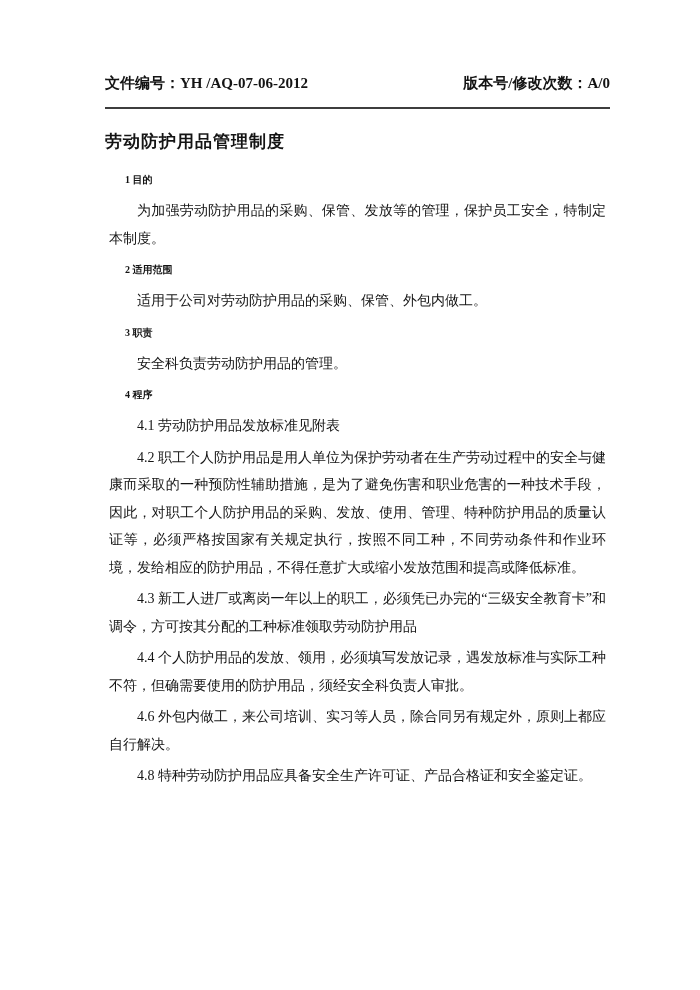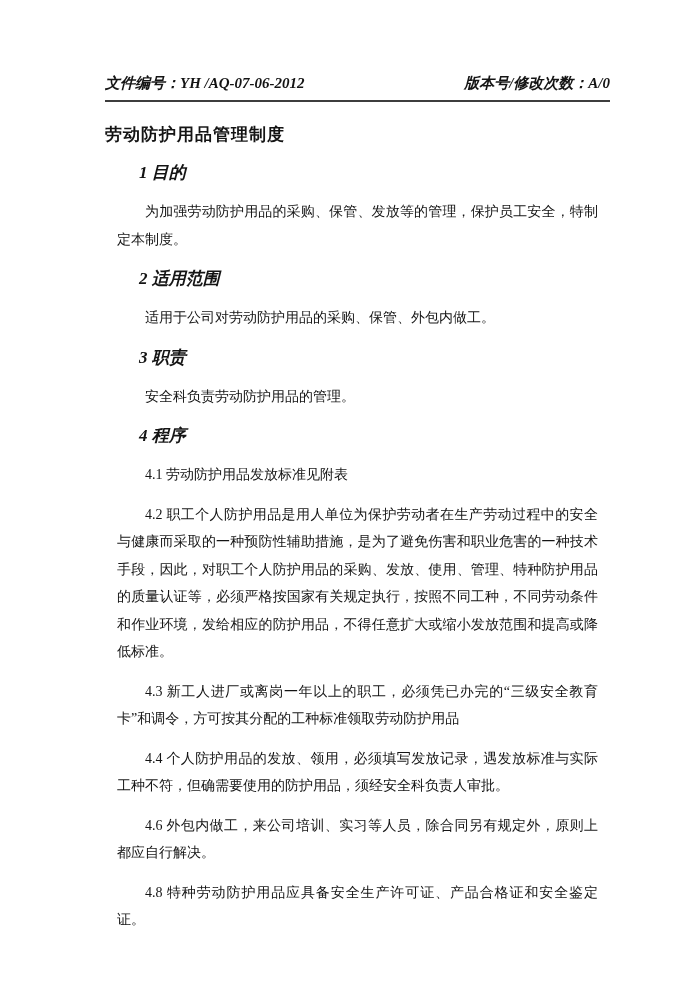--- a/index.html
+++ b/index.html
@@ -20,41 +20,39 @@
     left: 105px;
     top: 74px;
     width: 505px;
   }
   .doc-header {
     display: flex;
     justify-content: space-between;
     align-items: flex-end;
     font-size: 15px;
     font-weight: bold;
-    padding-bottom: 7px;
+    padding-bottom: 14px;
     border-bottom: 2px solid #3d3d3d;
-    font-style: italic;
   }
   .doc-title {
     text-align: left;
     font-size: 17px;
     font-weight: bold;
     margin: 21px 0 13px 0;
     letter-spacing: 1px;
   }
   .section-heading {
     margin: 4px 0 2px 0;
-    font-size: 17px;
+    font-size: 10px;
     font-weight: bold;
     line-height: 27px;
     text-indent: 2em;
-    font-style: italic;
   }
   .para {
-    margin: 12px;
+    margin: 4px;
     font-size: 14px;
     line-height: 27.5px;
     text-indent: 2em;
     text-align: justify;
   }
 </style>
 </head>
 <body>
 
 <div class="page">

